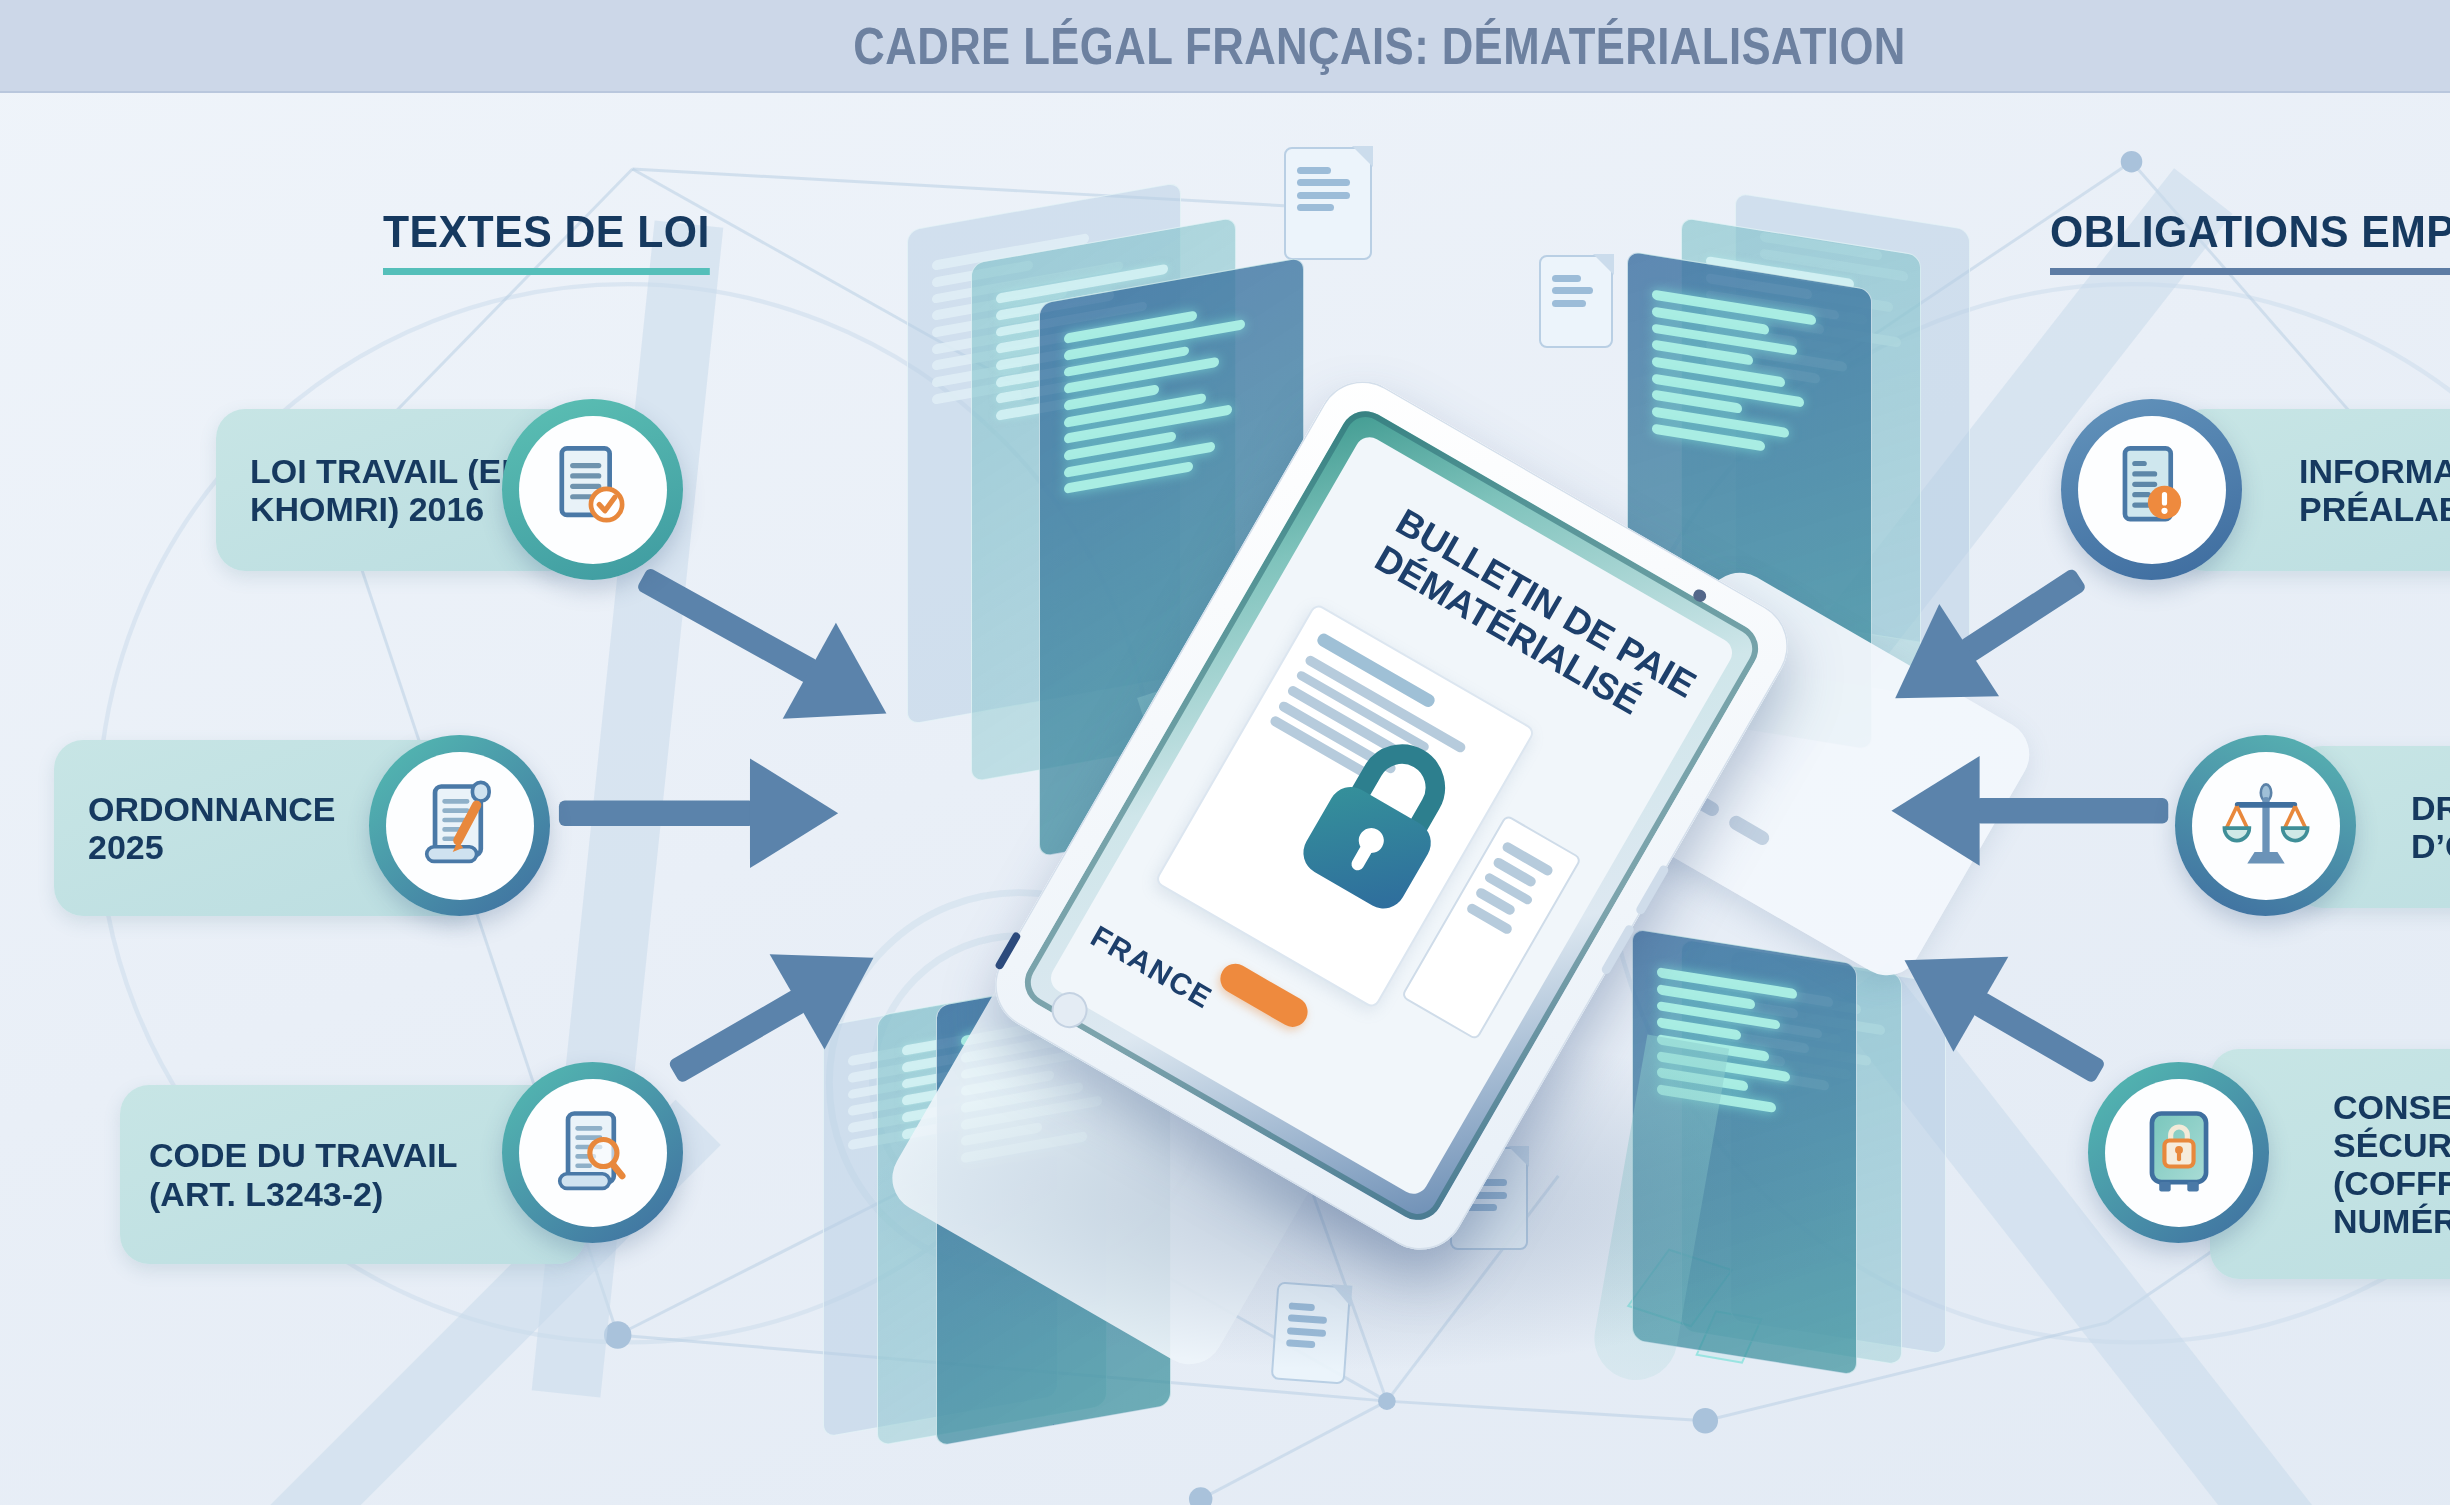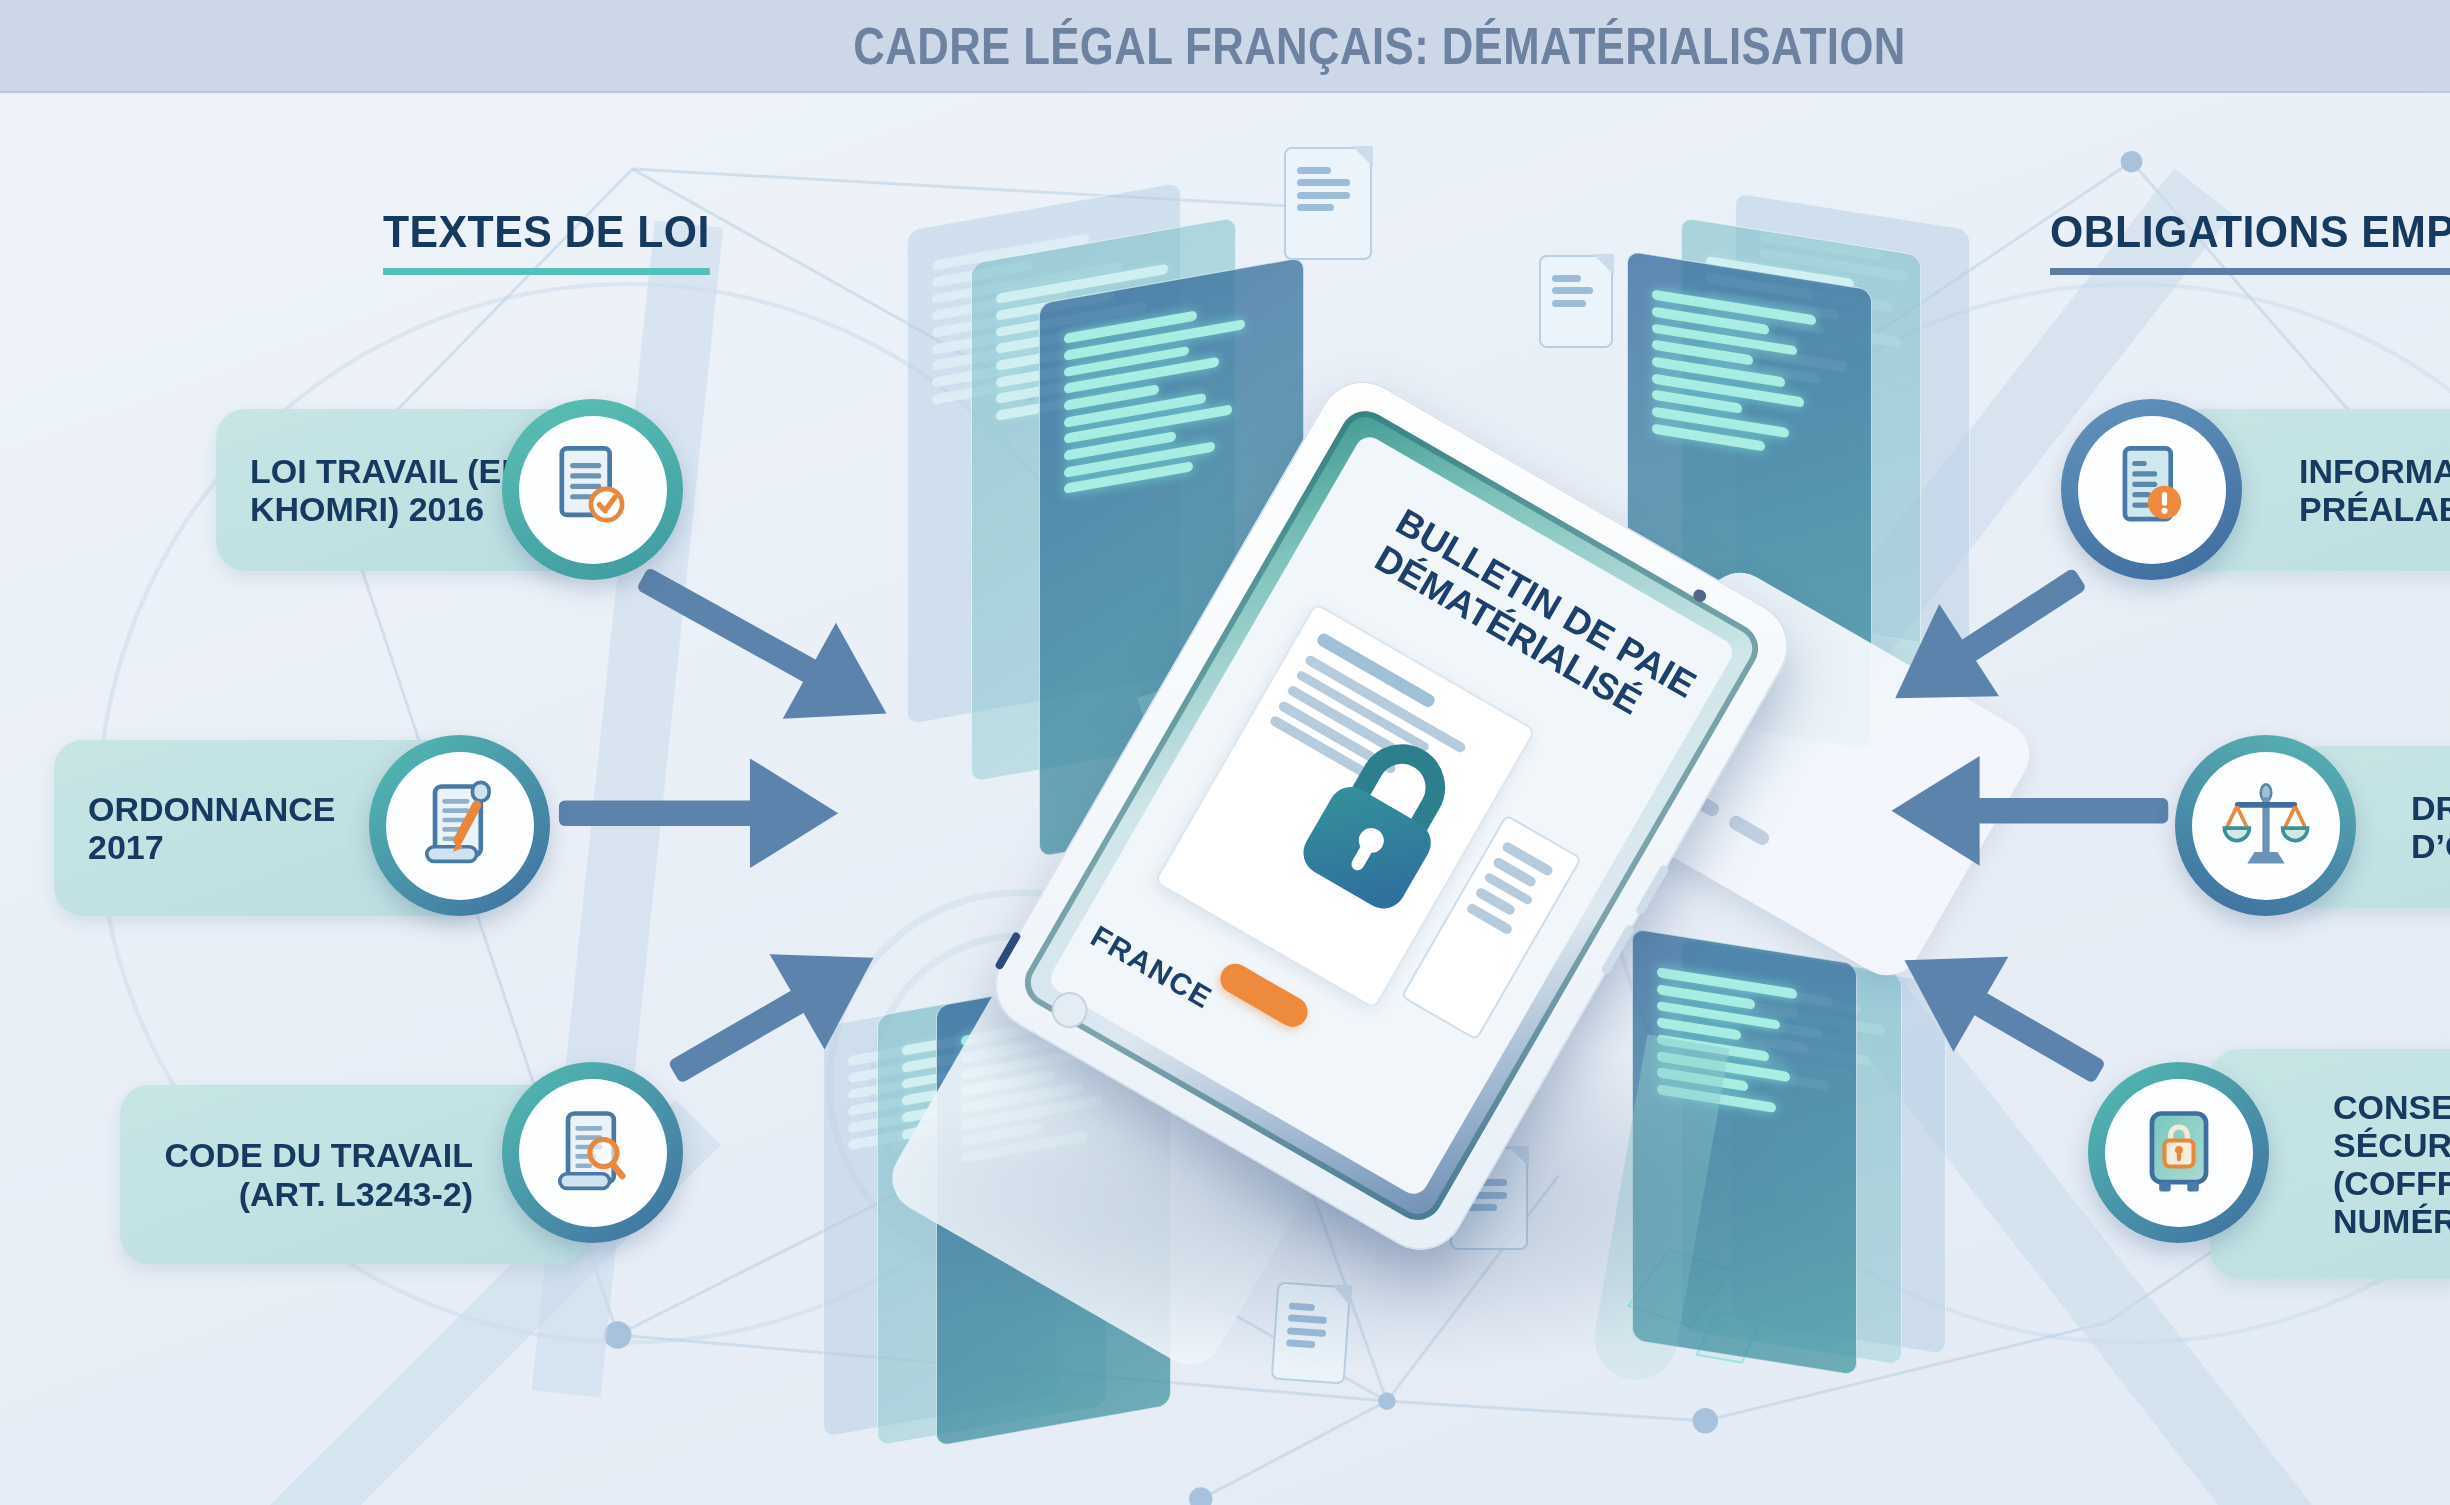--- a/index.html
+++ b/index.html
@@ -354,41 +354,41 @@
         <rect x="28" y="34" width="30" height="5" rx="2.5" fill="#6f93ae"></rect>
         <rect x="28" y="44" width="30" height="5" rx="2.5" fill="#6f93ae"></rect>
         <rect x="28" y="54" width="22" height="5" rx="2.5" fill="#6f93ae"></rect>
         <circle cx="63" cy="64" r="15" fill="#ffffff" stroke="#e8883c" stroke-width="4.5"></circle>
         <path d="M56 64 l5.5 6 L71 57" stroke="#e8883c" stroke-width="5" fill="none" stroke-linecap="round" stroke-linejoin="round"></path>
       </svg>
     </div>
   </div>
 
   <div class="abs pill" style="left:54px;top:740px;width:426px;height:176px;">
-    <div class="pill-text" style="width:304px;padding-left:34px;">ORDONNANCE 2017</div>
+    <div class="pill-text" style="width:304px;padding-left:34px;">ORDONNANCE 2025</div>
   </div>
   <div class="abs ring ring-mix" style="left:369px;top:735px;">
     <div class="ring-inner">
       <svg viewBox="0 0 100 100">
         <rect x="26" y="12" width="44" height="66" rx="6" fill="#eaf3f9" stroke="#4a79a7" stroke-width="4.5"></rect>
         <rect x="62" y="8" width="16" height="18" rx="8" fill="#cfe2f0" stroke="#4a79a7" stroke-width="3.5"></rect>
         <rect x="18" y="70" width="48" height="14" rx="7" fill="#cfe2f0" stroke="#4a79a7" stroke-width="3.5"></rect>
         <rect x="33" y="24" width="26" height="4.5" rx="2" fill="#8fb0c8"></rect>
         <rect x="33" y="33" width="26" height="4.5" rx="2" fill="#8fb0c8"></rect>
         <rect x="33" y="42" width="26" height="4.5" rx="2" fill="#8fb0c8"></rect>
         <rect x="33" y="51" width="20" height="4.5" rx="2" fill="#8fb0c8"></rect>
         <rect x="33" y="60" width="16" height="4.5" rx="2" fill="#8fb0c8"></rect>
         <line x1="66" y1="30" x2="48" y2="64" stroke="#e8883c" stroke-width="9" stroke-linecap="round"></line>
         <path d="M48 64 l-5 11 l10 -4 z" fill="#e8883c"></path>
       </svg>
     </div>
   </div>
 
   <div class="abs pill" style="left:120px;top:1085px;width:466px;height:179px;">
-    <div class="pill-text" style="width:100%;padding-left:29px;padding-right:113px;text-align:right;">CODE DU TRAVAIL (ART. L3243-2)</div>
+    <div class="pill-text" style="width:100%;padding-left:29px;padding-right:113px;text-align:left;">CODE DU TRAVAIL (ART. L3243-2)</div>
   </div>
   <div class="abs ring ring-mix" style="left:502px;top:1062px;">
     <div class="ring-inner">
       <svg viewBox="0 0 100 100">
         <rect x="26" y="12" width="44" height="66" rx="6" fill="#eaf3f9" stroke="#4a79a7" stroke-width="4.5"></rect>
         <rect x="18" y="70" width="48" height="14" rx="7" fill="#cfe2f0" stroke="#4a79a7" stroke-width="3.5"></rect>
         <rect x="33" y="24" width="26" height="4.5" rx="2" fill="#8fb0c8"></rect>
         <rect x="33" y="33" width="26" height="4.5" rx="2" fill="#8fb0c8"></rect>
         <rect x="33" y="42" width="26" height="4.5" rx="2" fill="#8fb0c8"></rect>
         <rect x="33" y="51" width="20" height="4.5" rx="2" fill="#8fb0c8"></rect>

